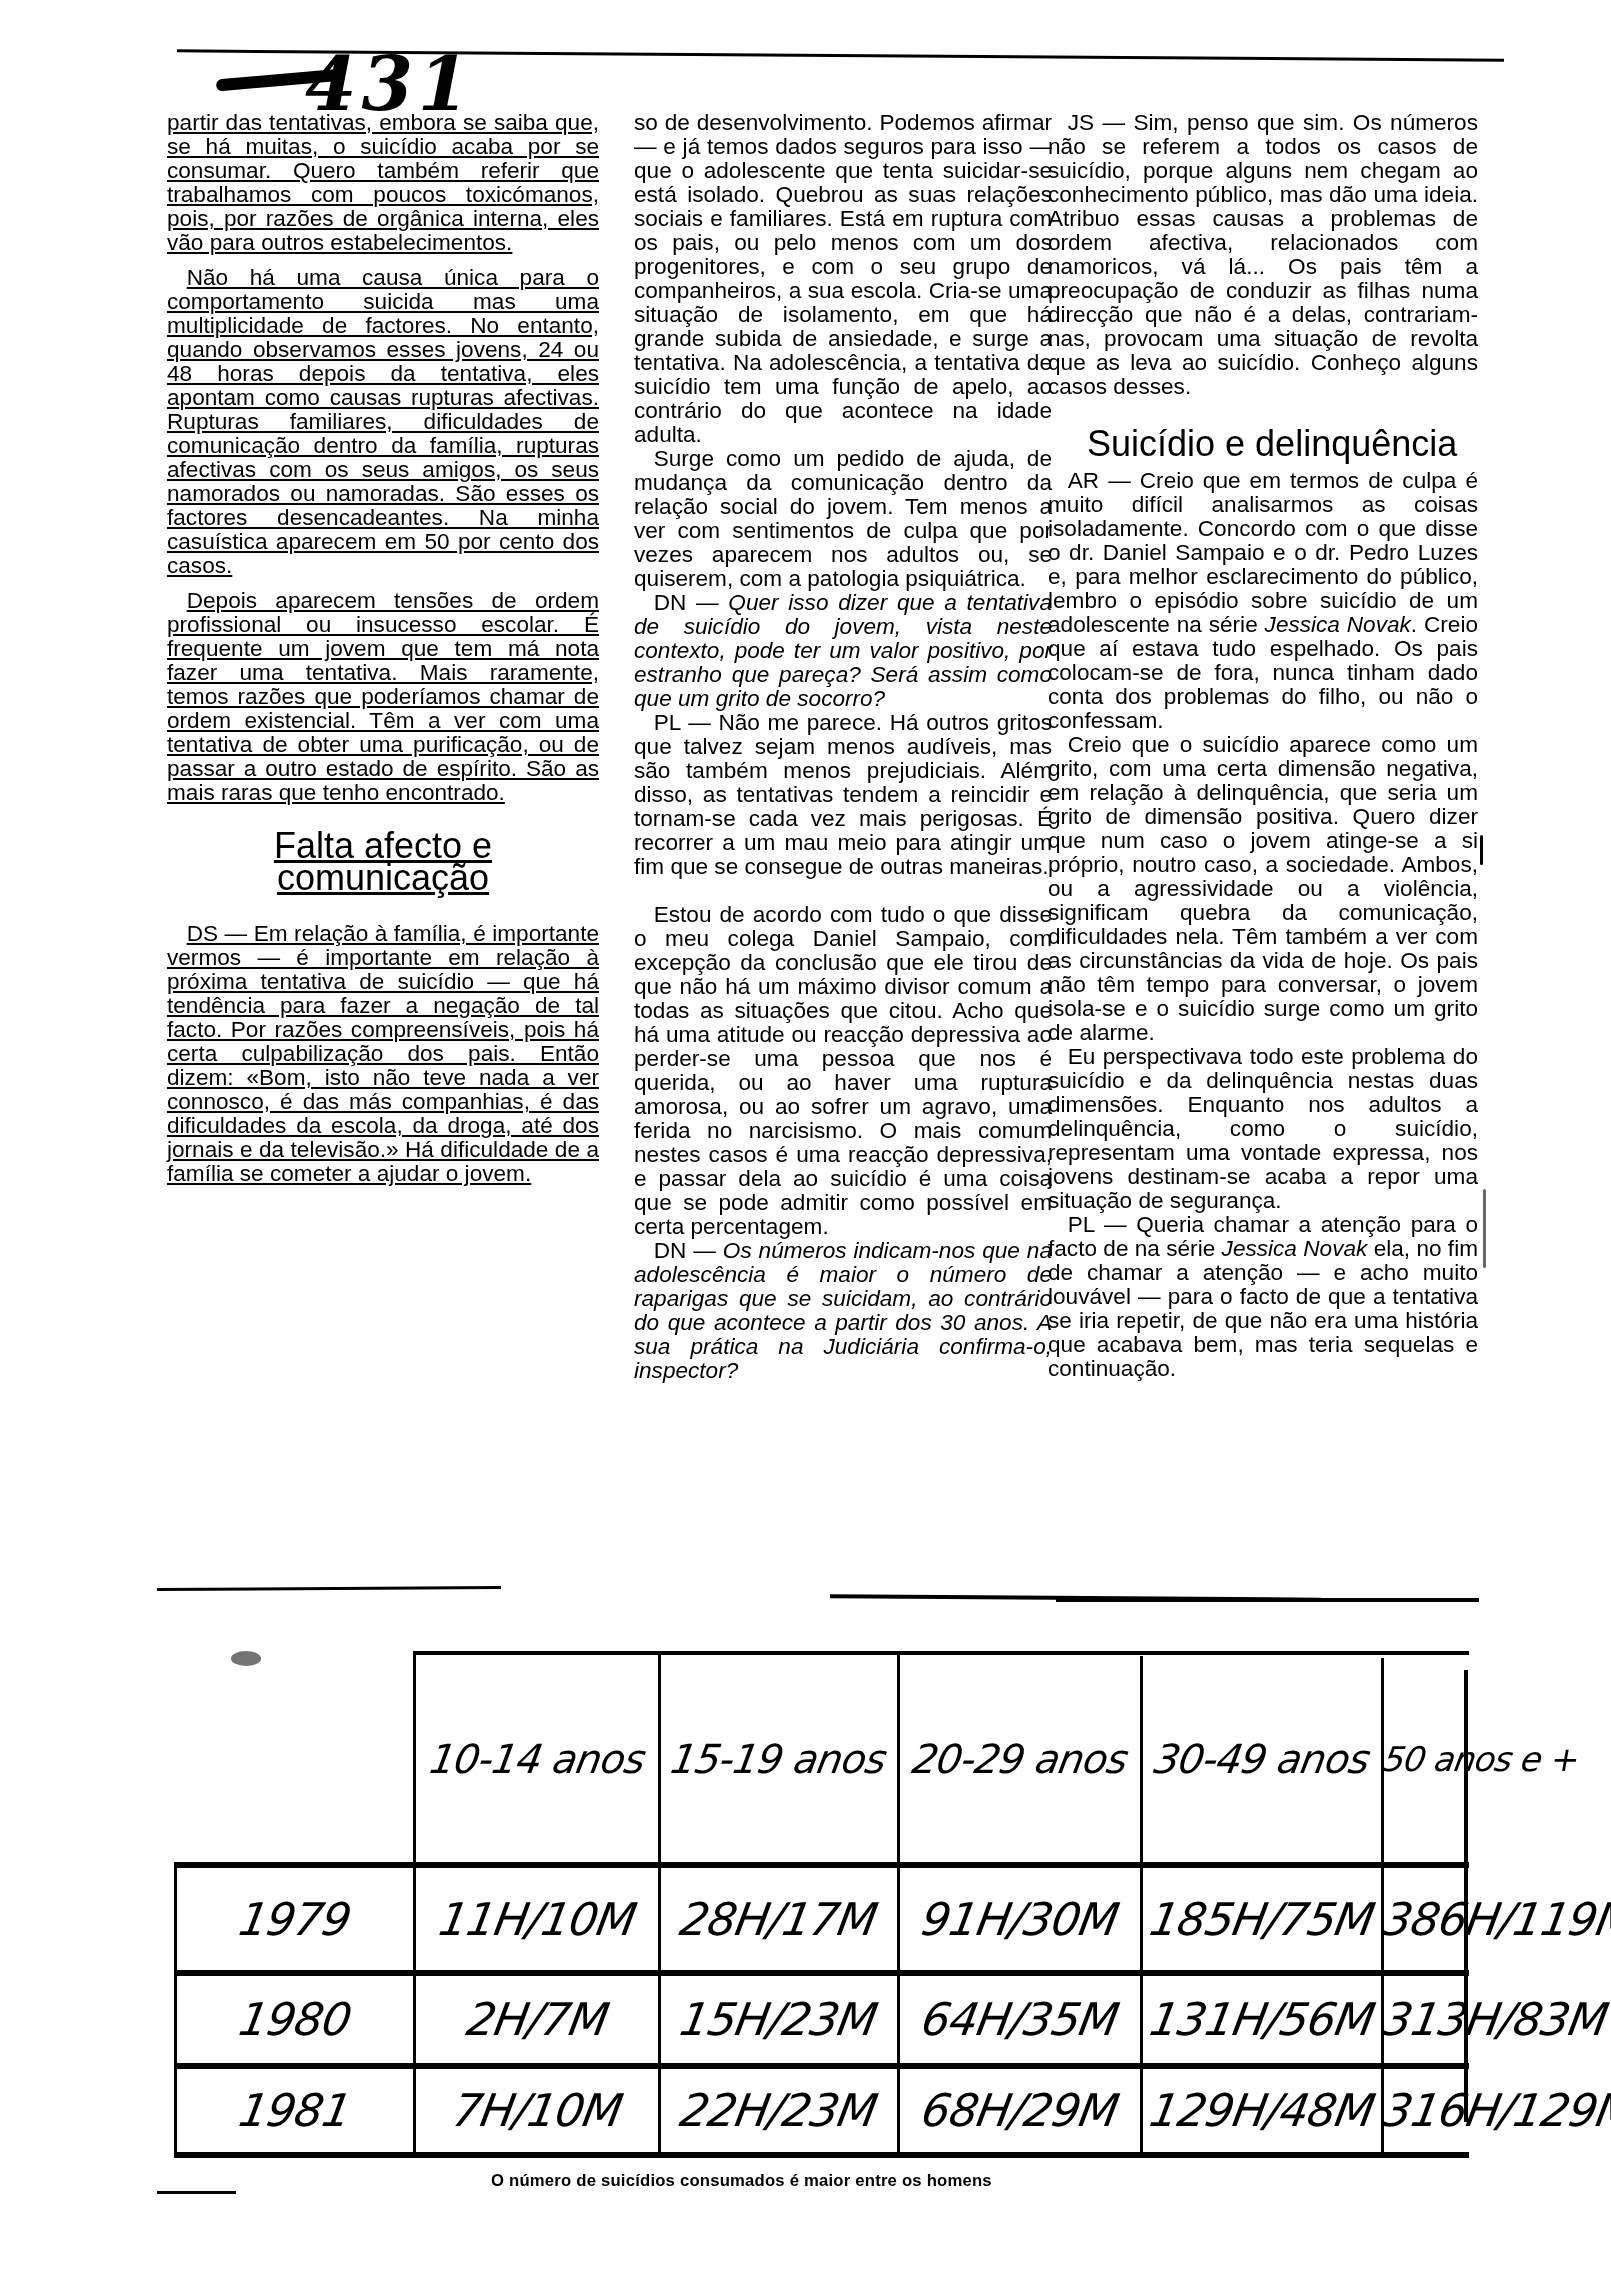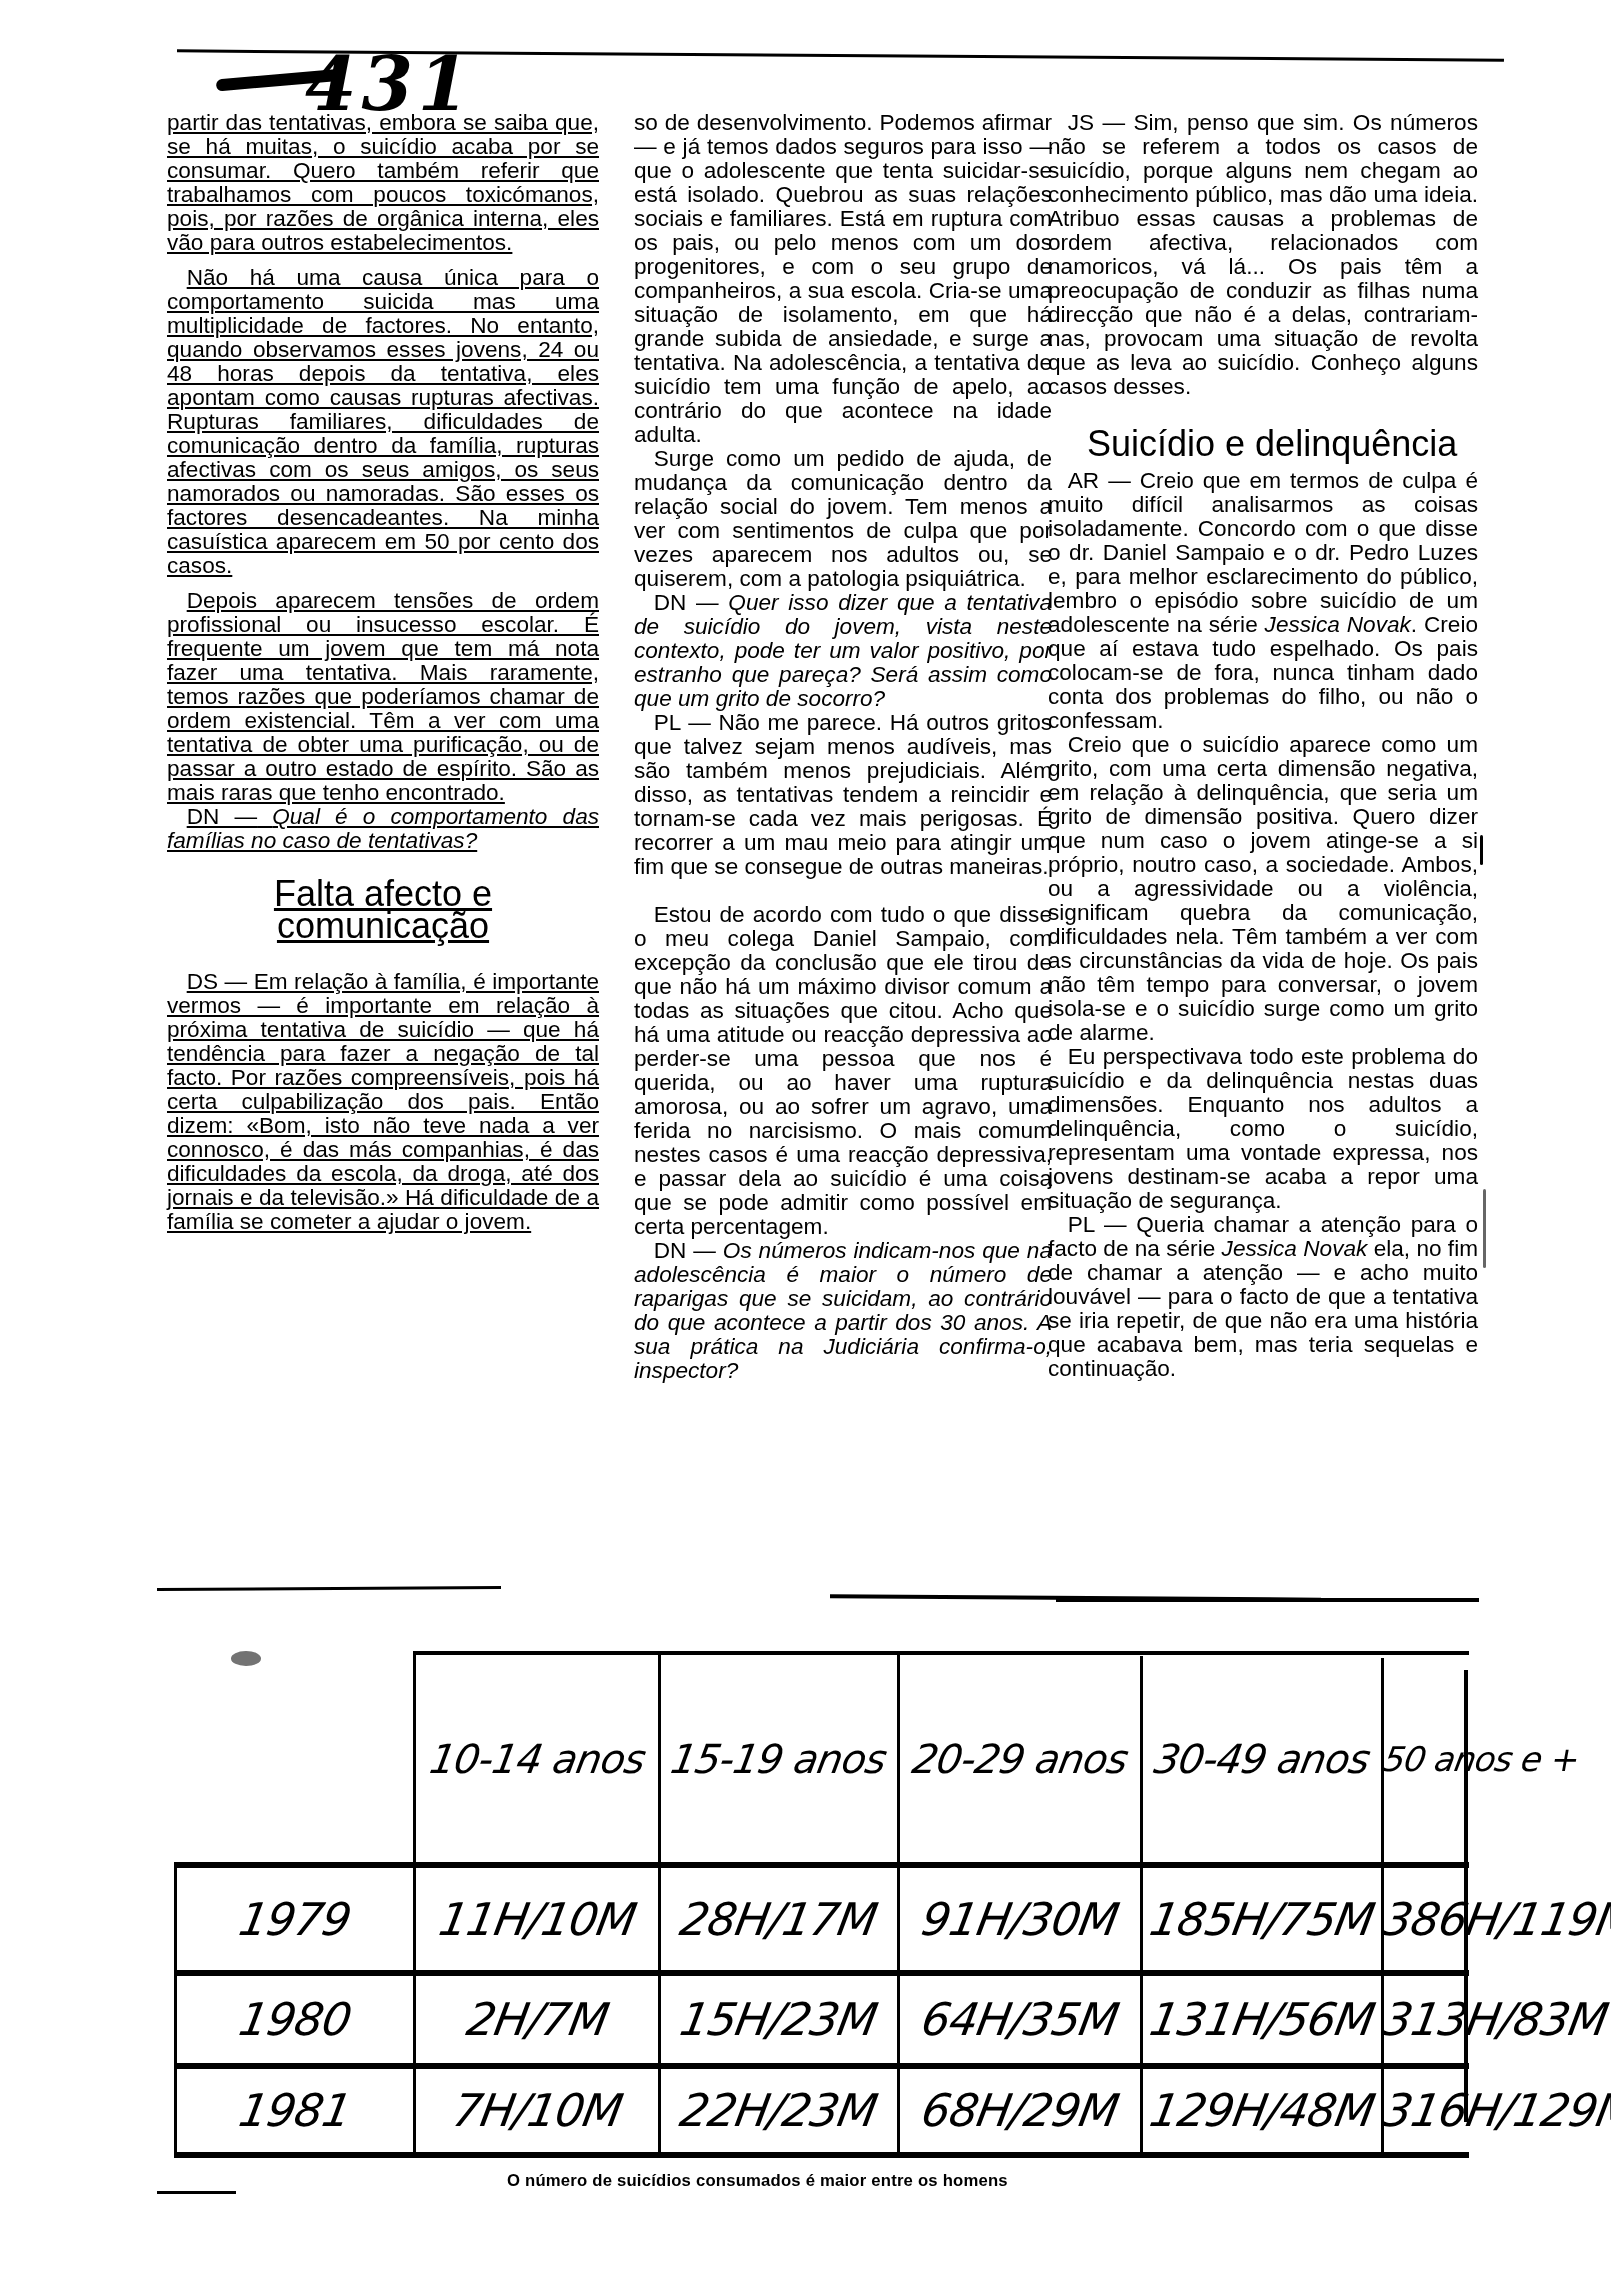--- a/index.html
+++ b/index.html
@@ -36,41 +36,37 @@
   .tbl { position: absolute; left: 167px; top: 1636px; width: 1302px; height: 523px; }
   .cell {
     position: absolute; display: flex; align-items: center; justify-content: center;
     font-family: "DejaVu Sans", sans-serif; font-style: italic; font-size: 45px; letter-spacing: -1px;
     transform: skewX(-10deg);
   }
   .cell.head { font-size: 40px; }
   .hline { position: absolute; height: 5.9px; background: #000; }
   .vline { position: absolute; width: 2.9px; background: #000; }
   .caption {
-    position: absolute; left: 491px; top: 2171px; font-weight: bold; font-size: 16.7px; letter-spacing: 0.2px; margin-left: 16px;
+    position: absolute; left: 491px; top: 2171px; font-weight: bold; font-size: 16.7px; letter-spacing: 0.2px;
   }
   .speck { position: absolute; background: #000; border-radius: 50%; }
 </style>
 </head>
 <body>
 
 <div class="page">
 
   <div class="rule top-main"></div>
   <div class="rule top-slash"></div>
   <div class="hand-mark">431</div>
 
   <div class="col c1">
     <p>partir das tentativas, embora se saiba que, se há muitas, o suicídio acaba por se consumar. Quero também referir que trabalhamos com poucos toxicómanos, pois, por razões de orgânica interna, eles vão para outros estabelecimentos.</p>
     <p class="indent gap">Não há uma causa única para o comportamento suicida mas uma multiplicidade de factores. No entanto, quando observamos esses jovens, 24 ou 48 horas depois da tentativa, eles apontam como causas rupturas afectivas. Rupturas familiares, dificuldades de comunicação dentro da família, rupturas afectivas com os seus amigos, os seus namorados ou namoradas. São esses os factores desencadeantes. Na minha casuística aparecem em 50 por cento dos casos.</p>
     <p class="indent gap">Depois aparecem tensões de ordem profissional ou insucesso escolar. É frequente um jovem que tem má nota fazer uma tentativa. Mais raramente, temos razões que poderíamos chamar de ordem existencial. Têm a ver com uma tentativa de obter uma purificação, ou de passar a outro estado de espírito. São as mais raras que tenho encontrado.</p>
-    <p class="indent">
-      <span>DN —</span>
-      <span class="it">Qual é o comportamento das famílias no caso de tentativas?</span>
-    </p>
     <h2 class="subhead">Falta afecto e comunicação</h2>
     <p class="indent">DS — Em relação à família, é importante vermos — é importante em relação à próxima tentativa de suicídio — que há tendência para fazer a negação de tal facto. Por razões compreensíveis, pois há certa culpabilização dos pais. Então dizem: «Bom, isto não teve nada a ver connosco, é das más companhias, é das dificuldades da escola, da droga, até dos jornais e da televisão.» Há dificuldade de a família se cometer a ajudar o jovem.</p>
   </div>
 
   <div class="col c2">
     <p>so de desenvolvimento. Podemos afirmar — e já temos dados seguros para isso — que o adolescente que tenta suicidar-se está isolado. Quebrou as suas relações sociais e familiares. Está em ruptura com os pais, ou pelo menos com um dos progenitores, e com o seu grupo de companheiros, a sua escola. Cria-se uma situação de isolamento, em que há grande subida de ansiedade, e surge a tentativa. Na adolescência, a tentativa de suicídio tem uma função de apelo, ao contrário do que acontece na idade adulta.</p>
     <p class="indent">Surge como um pedido de ajuda, de mudança da comunicação dentro da relação social do jovem. Tem menos a ver com sentimentos de culpa que por vezes aparecem nos adultos ou, se quiserem, com a patologia psiquiátrica.</p>
     <p class="indent">
       <span>DN —</span>
       <span class="it">Quer isso dizer que a tentativa de suicídio do jovem, vista neste contexto, pode ter um valor positivo, por estranho que pareça? Será assim como que um grito de socorro?</span>

